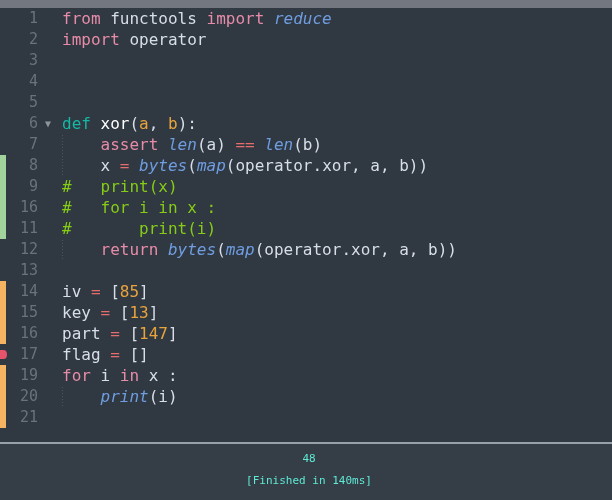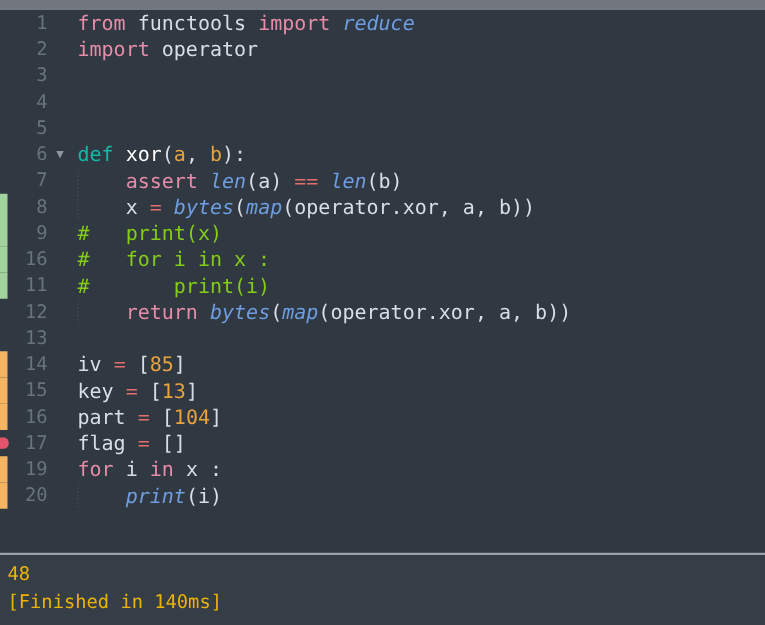--- a/index.html
+++ b/index.html
@@ -107,25 +107,26 @@
   .pl   { color: #d8dee9; }            
 
   
   .output {
     flex: 0 0 auto;
     height: 58px;
     background: #353d47;
     border-top: 2px solid #99a0a8;
     box-sizing: border-box;
     padding: 4px 0 0 6px;
-    color: #eab308;
-    font-size: 15px;
+    color: #5eead4;
+    font-size: 11px;
     line-height: 22px;
     white-space: pre;
     overflow: hidden;
+    text-align: center;
   }
   .out-line { height: 22px; }
 </style>
 </head>
 <body>
 
 <div id="app">
 
   <div class="topbar"></div>
 
@@ -139,22 +140,23 @@
         <div class="line"><div class="lineno">6</div><div class="fold">▼</div><div class="code"><span class="kwi">def</span><span class="pl"> </span><span class="fn">xor</span><span class="pl">(</span><span class="param">a</span><span class="pl">, </span><span class="param">b</span><span class="pl">):</span></div></div>
         <div class="line"><div class="lineno">7</div><div class="code"><div class="ig" style="left: 0px;"></div><span class="pl">    </span><span class="kw">assert</span><span class="pl"> </span><span class="fni">len</span><span class="pl">(a) </span><span class="op">==</span><span class="pl"> </span><span class="fni">len</span><span class="pl">(b)</span></div></div>
         <div class="line"><div class="gutter-mark" style="background: rgb(163, 211, 156);"></div><div class="lineno">8</div><div class="code"><div class="ig" style="left: 0px;"></div><span class="pl">    x </span><span class="op">=</span><span class="pl"> </span><span class="fni">bytes</span><span class="pl">(</span><span class="fni">map</span><span class="pl">(operator.xor, a, b))</span></div></div>
         <div class="line"><div class="gutter-mark" style="background: rgb(163, 211, 156);"></div><div class="lineno">9</div><div class="code"><span class="cmt">#   print(x)</span></div></div>
         <div class="line"><div class="gutter-mark" style="background: rgb(163, 211, 156);"></div><div class="lineno">16</div><div class="code"><span class="cmt">#   for i in x :</span></div></div>
         <div class="line"><div class="gutter-mark" style="background: rgb(163, 211, 156);"></div><div class="lineno">11</div><div class="code"><span class="cmt">#       print(i)</span></div></div>
         <div class="line"><div class="lineno">12</div><div class="code"><div class="ig" style="left: 0px;"></div><span class="pl">    </span><span class="kw">return</span><span class="pl"> </span><span class="fni">bytes</span><span class="pl">(</span><span class="fni">map</span><span class="pl">(operator.xor, a, b))</span></div></div>
         <div class="line"><div class="lineno">13</div><div class="code"></div></div>
         <div class="line"><div class="gutter-mark" style="background: rgb(245, 180, 97);"></div><div class="lineno">14</div><div class="code"><span class="pl">iv </span><span class="op">=</span><span class="pl"> [</span><span class="num">85</span><span class="pl">]</span></div></div>
         <div class="line"><div class="gutter-mark" style="background: rgb(245, 180, 97);"></div><div class="lineno">15</div><div class="code"><span class="pl">key </span><span class="op">=</span><span class="pl"> [</span><span class="num">13</span><span class="pl">]</span></div></div>
-        <div class="line"><div class="gutter-mark" style="background: rgb(245, 180, 97);"></div><div class="lineno">16</div><div class="code"><span class="pl">part </span><span class="op">=</span><span class="pl"> [</span><span class="num">104</span><span class="pl">]</span></div></div>
+        <div class="line"><div class="gutter-mark" style="background: rgb(245, 180, 97);"></div><div class="lineno">16</div><div class="code"><span class="pl">part </span><span class="op">=</span><span class="pl"> [</span><span class="num">147</span><span class="pl">]</span></div></div>
         <div class="line"><div class="gutter-mark" style="background: rgb(229, 84, 106); height: 9px; top: 6px; width: 7px; border-radius: 0px 50% 50% 0px;"></div><div class="lineno">17</div><div class="code"><span class="pl">flag </span><span class="op">=</span><span class="pl"> []</span></div></div>
         <div class="line"><div class="gutter-mark" style="background: rgb(245, 180, 97);"></div><div class="lineno">19</div><div class="code"><span class="kw">for</span><span class="pl"> i </span><span class="kw">in</span><span class="pl"> x :</span></div></div>
         <div class="line"><div class="gutter-mark" style="background: rgb(245, 180, 97);"></div><div class="lineno">20</div><div class="code"><div class="ig" style="left: 0px;"></div><span class="pl">    </span><span class="fni">print</span><span class="pl">(i)</span></div></div>
+        <div class="line"><div class="gutter-mark" style="background: rgb(245, 180, 97);"></div><div class="lineno">21</div><div class="code"></div></div>
       </div>
   </div>
 
   <div class="output" id="output-panel"><div class="out-line">48</div><div class="out-line">[Finished in 140ms]</div></div>
 
 </div>
 
 </body></html>

